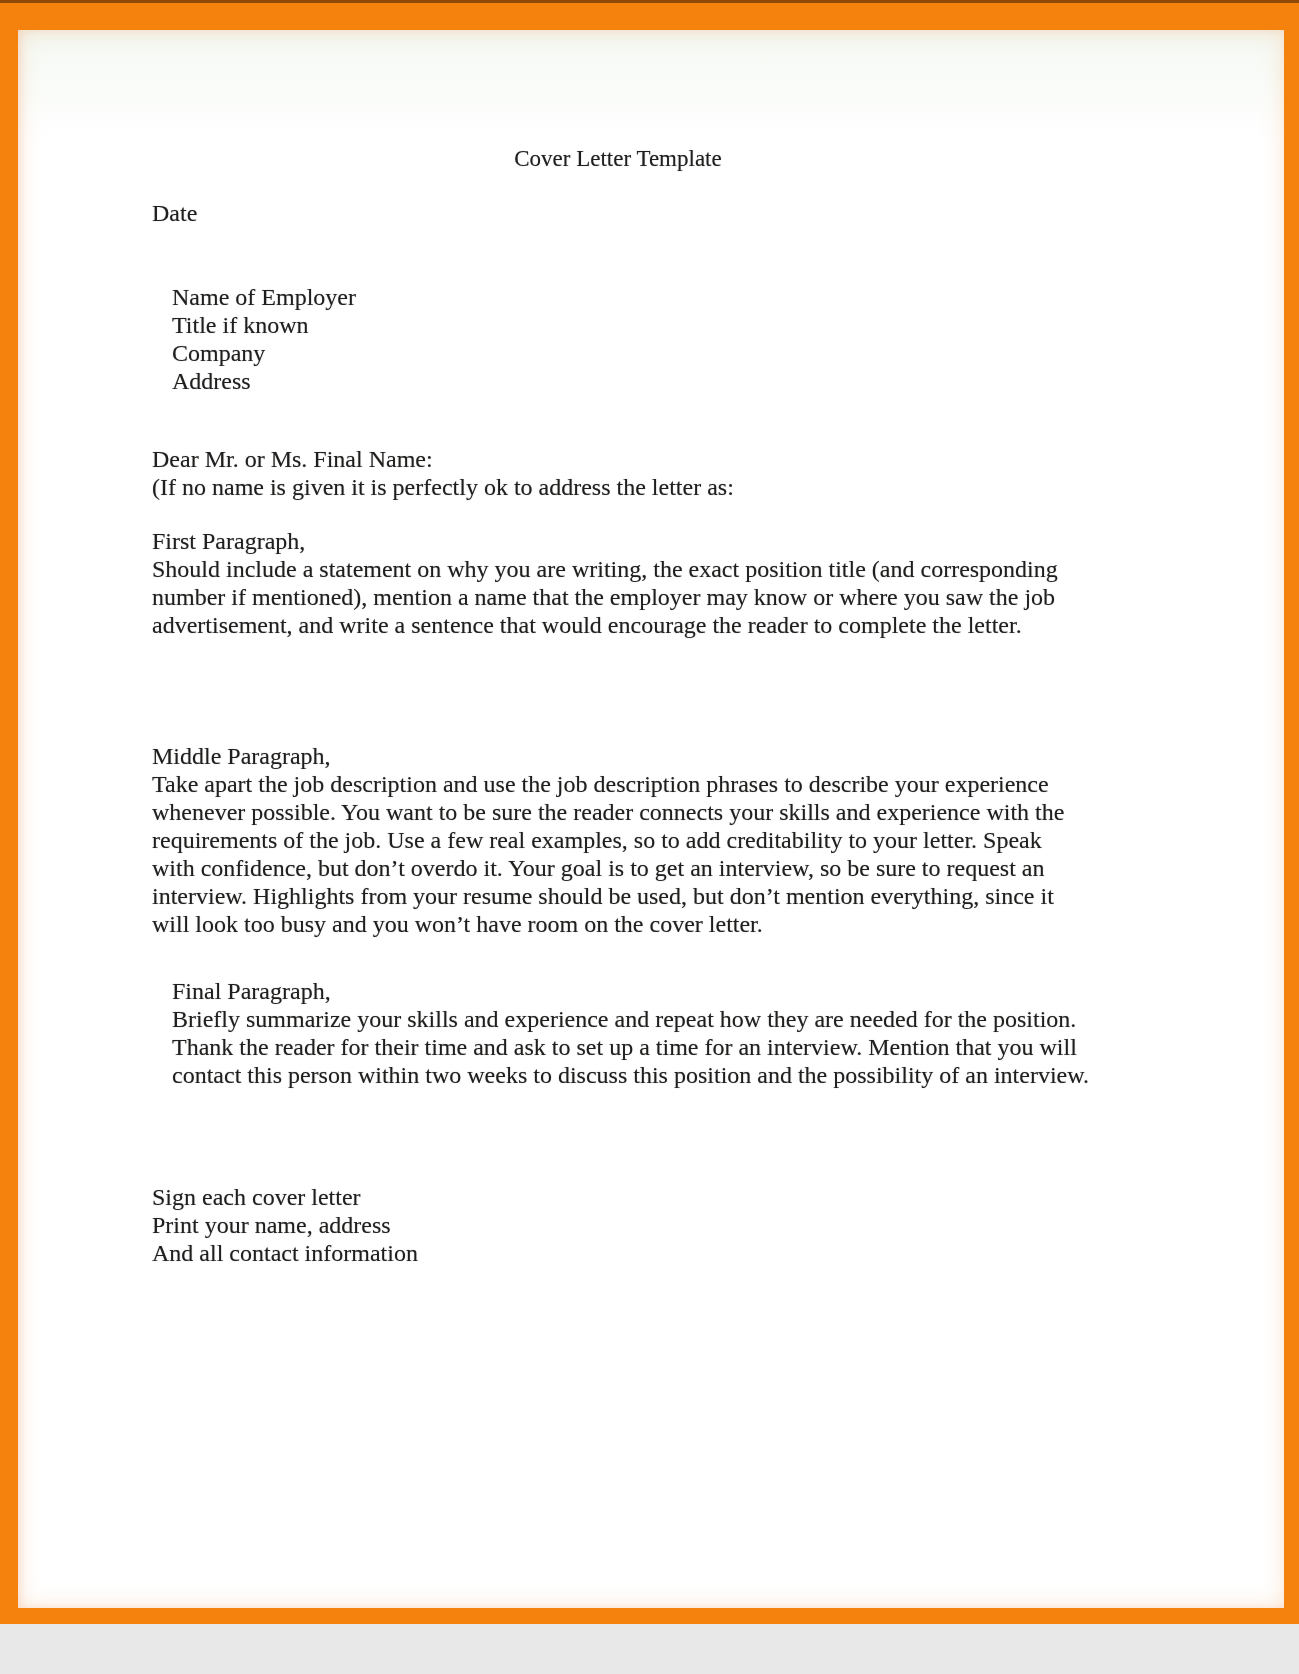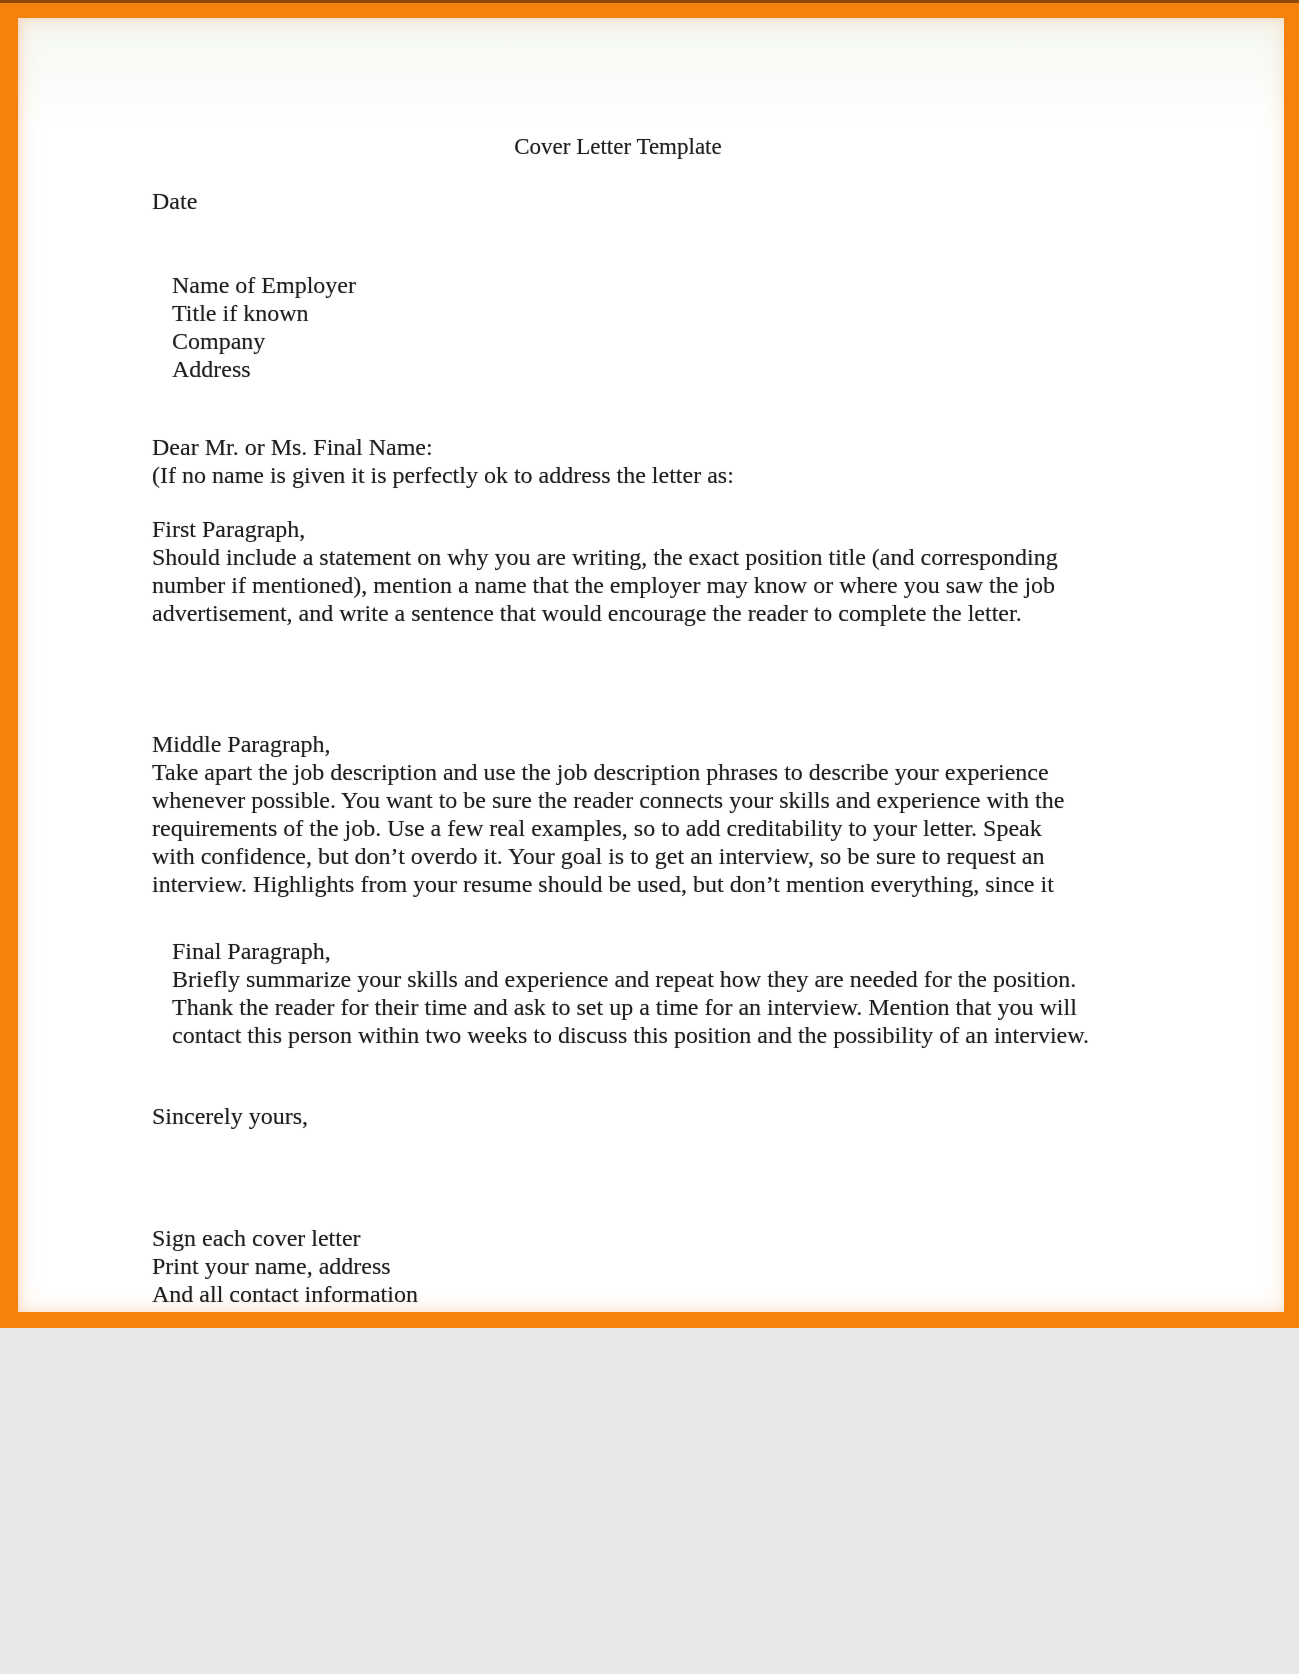--- a/index.html
+++ b/index.html
@@ -1,21 +1,21 @@
 <!DOCTYPE html>
 <html><head>
 <meta charset="utf-8">
 <style>
   html,body{margin:0;padding:0;background:#e8e8e8;}
   .frame{
     position:relative;
-    width:1299px;height:1328px;
+    width:1299px;height:1624px;
     background:#f5820d;
     box-sizing:border-box;
-    padding:18px 15px 16px 18px;
+    padding:30px 15px 16px 18px;
     overflow:hidden;
   }
   .frame-top-edge{
     position:absolute;top:0;left:0;right:0;height:3px;
     background:#6f3607;opacity:.75;
   }
   .page{
     position:relative;
     width:100%;height:100%;
     box-sizing:border-box;
@@ -76,30 +76,30 @@
       <div class="line">advertisement, and write a sentence that would encourage the reader to complete the letter.</div>
     </section>
 
     <section class="para-middle">
       <div class="line">Middle Paragraph,</div>
       <div class="line">Take apart the job description and use the job description phrases to describe your experience</div>
       <div class="line">whenever possible. You want to be sure the reader connects your skills and experience with the</div>
       <div class="line">requirements of the job. Use a few real examples, so to add creditability to your letter. Speak</div>
       <div class="line">with confidence, but don’t overdo it. Your goal is to get an interview, so be sure to request an</div>
       <div class="line">interview. Highlights from your resume should be used, but don’t mention everything, since it</div>
+      <div class="line">will look too busy and you won’t have room on the cover letter.</div>
     </section>
 
     <section class="para-final">
       <div class="line">Final Paragraph,</div>
       <div class="line">Briefly summarize your skills and experience and repeat how they are needed for the position.</div>
       <div class="line">Thank the reader for their time and ask to set up a time for an interview. Mention that you will</div>
       <div class="line">contact this person within two weeks to discuss this position and the possibility of an interview.</div>
     </section>
 
-    <div class="line closing-line">Sincerely yours,</div>
 
     <div class="signature-block">
       <div class="line">Sign each cover letter</div>
       <div class="line">Print your name, address</div>
       <div class="line">And all contact information</div>
     </div>
 
   </div>
 </div>
 

